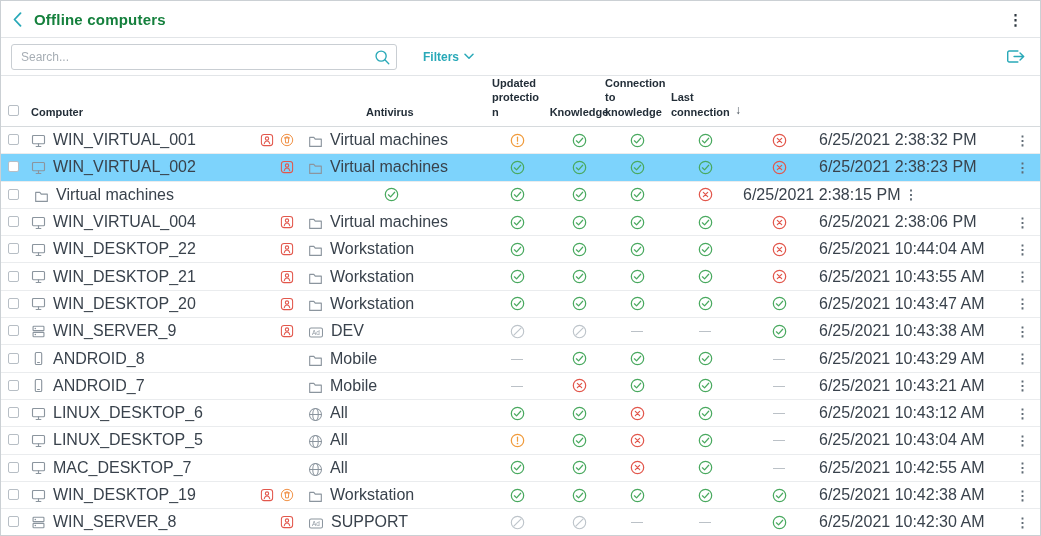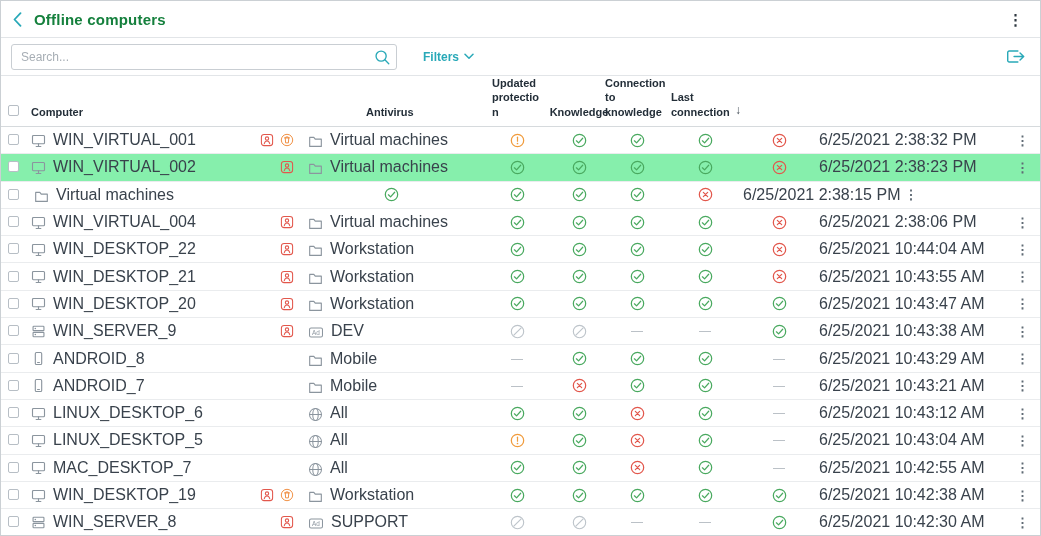--- a/index.html
+++ b/index.html
@@ -37,21 +37,21 @@
   .w-adv{width:62px}
   .w-av{width:50px;word-break:break-all}
   .w-upd{width:50px;word-break:break-all}
   .w-conn{width:64px}
   .th-last{display:flex;align-items:flex-end;padding-left:2px}
   .sort-arrow{font-weight:normal;color:#434d57;font-size:12px;cursor:pointer}
 
   
   .tbody{flex:1;overflow:hidden}
   .tr{display:grid;grid-template-columns:var(--cols);align-items:center;height:27.3px;border-bottom:1px solid #eaecee}
-  .tr.hl{background:#86efac}
+  .tr.hl{background:#7dd3fc}
   .td{min-width:0}
   .c-check{padding-left:7px}
   .cb{display:inline-block;width:11px;height:11px;border:1px solid #b7bec5;border-radius:2px;background:#fff;cursor:pointer}
   .c-comp{display:flex;align-items:center;gap:7px;padding-left:4px}
   .dev-ic,.grp-ic{color:#8b959e;display:flex;align-items:center}
   .cname,.gname,.c-last{font-size:16px;color:var(--ink);white-space:nowrap}
   .badges{margin-left:auto;display:flex;align-items:center;gap:6px;padding-right:7px}
   .badge{display:flex;align-items:center}
   .badge.user{color:var(--red)}
   .badge.trash{color:var(--trash)}

